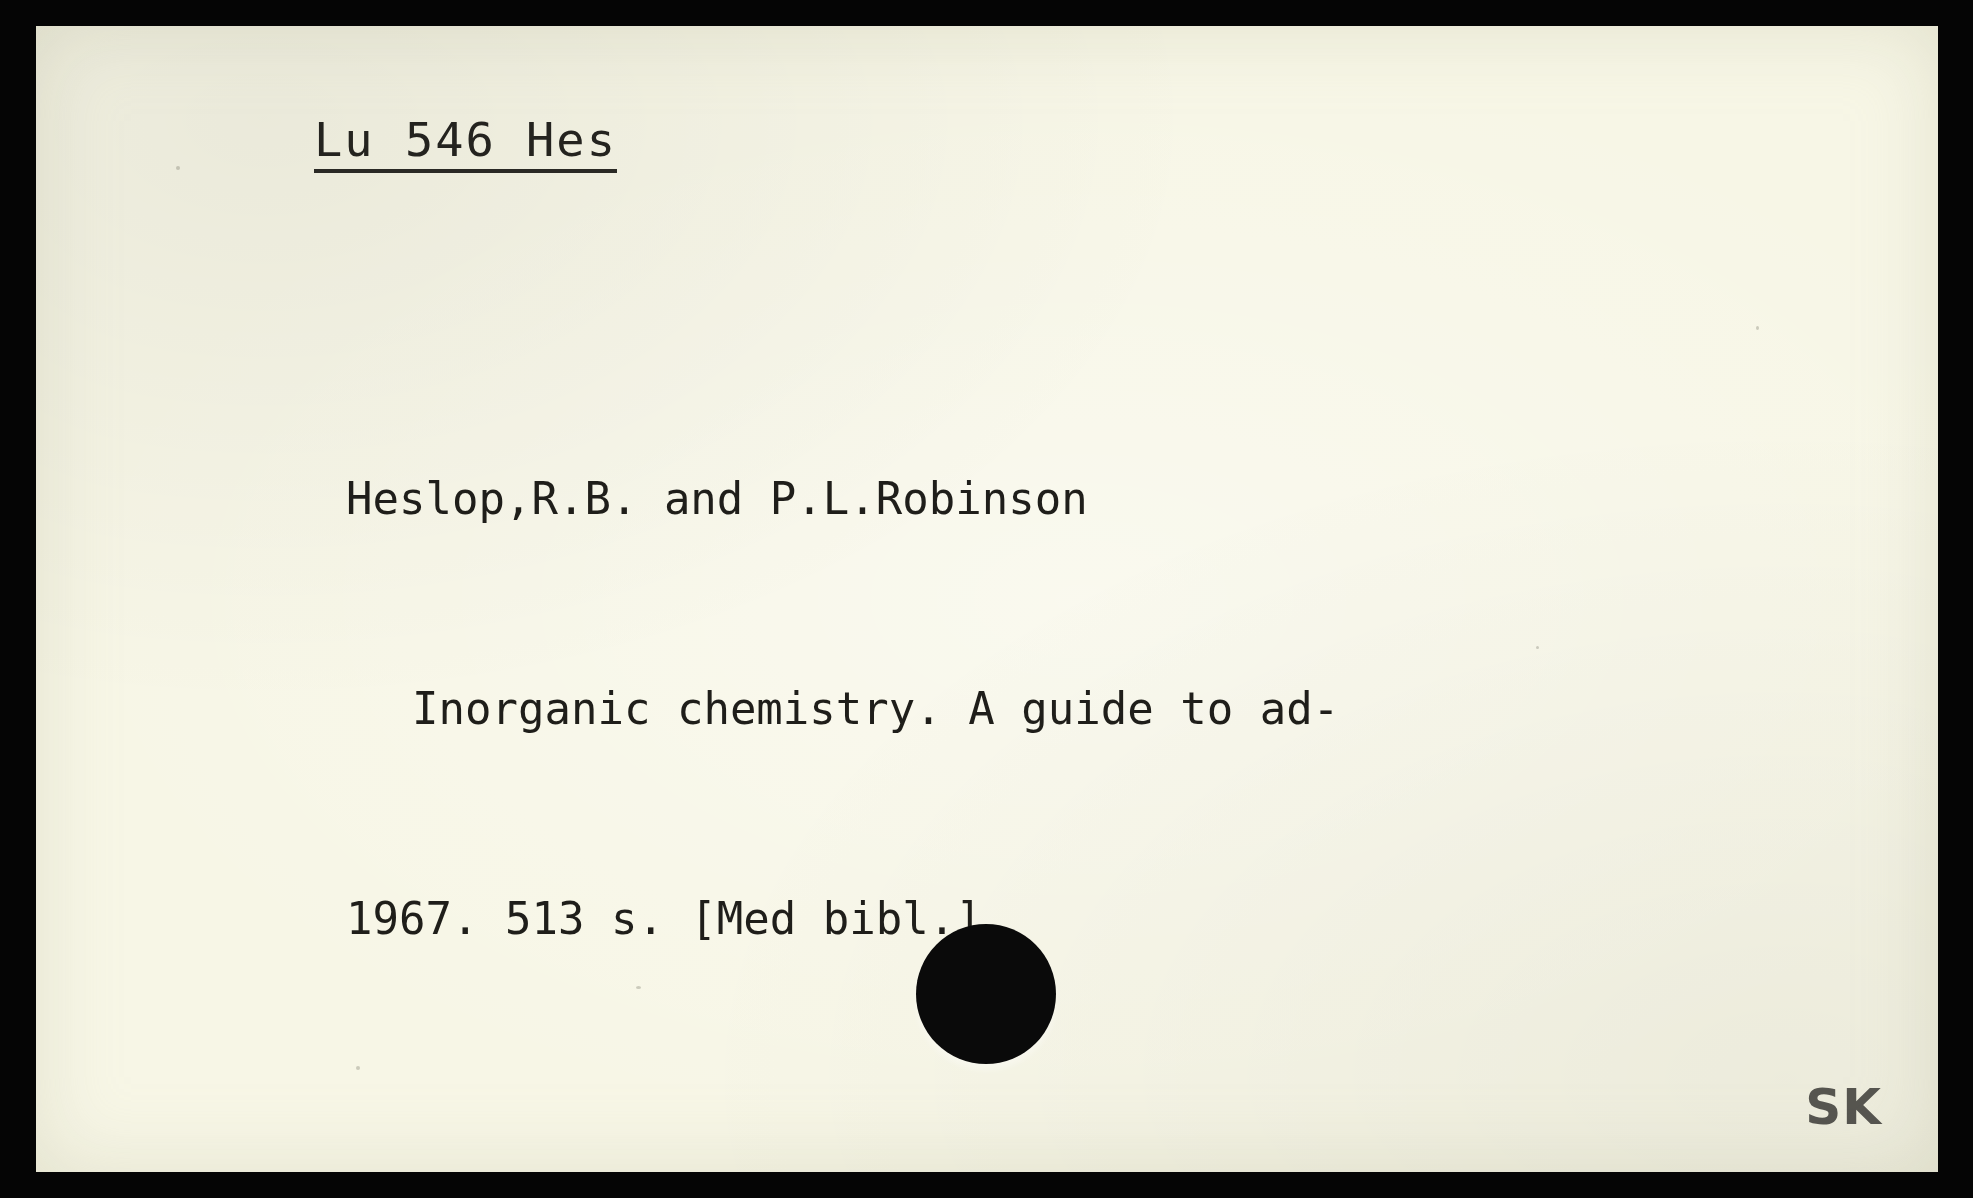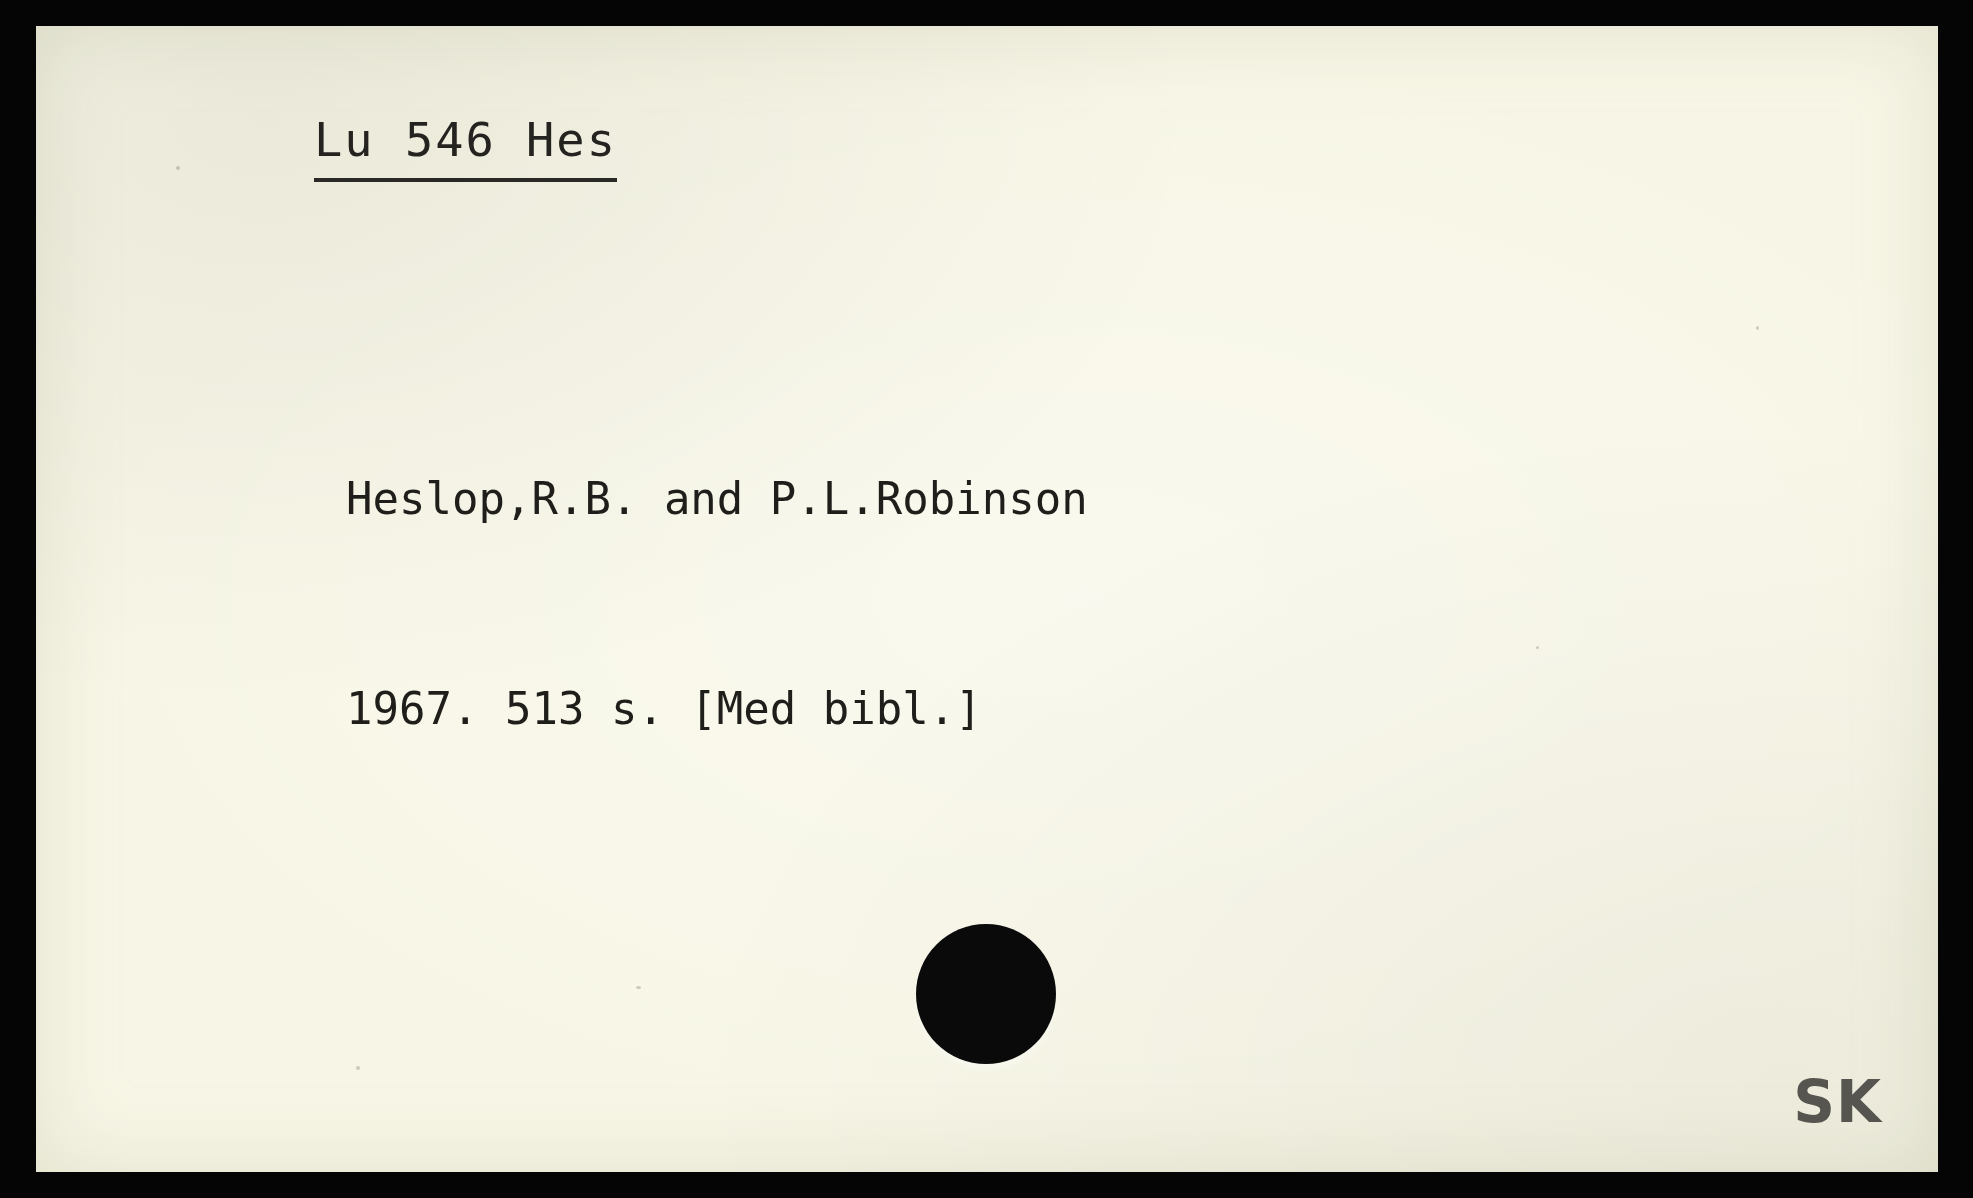--- a/index.html
+++ b/index.html
@@ -49,21 +49,21 @@
 
   
   .callnumber {
     position: absolute;
     left: 278px;
     top: 86px;
     font-size: 47px;
     letter-spacing: 2px;
     color: #24231f;
     border-bottom: 4px solid #2a2925;
-    padding-bottom: 11px;
+    padding-bottom: 2px;
     white-space: pre;
     font-family: "DejaVu Sans Mono", monospace;
   }
 
   
   .entry {
     position: absolute;
     left: 310px;
     top: 298px;
     width: 1480px;
@@ -90,21 +90,21 @@
     background: #0a0a0a;
     border-radius: 50%;
     box-shadow: 0 6px 6px rgba(255,255,255,0.35);
   }
 
   
   .stamp {
     position: absolute;
     right: 56px;
     bottom: 36px;
-    font-size: 58px;
+    font-size: 50px;
     font-weight: bold;
     color: #3c3b37;
     letter-spacing: 1px;
     font-family: "DejaVu Sans", sans-serif;
     opacity: 0.85;
     margin-left: 28px;
   }
 
   
   .speck {
@@ -121,20 +121,21 @@
 </head>
 <body>
 
 <div class="scan-frame">
   <div class="card">
 
     <div class="callnumber">Lu 546 Hes</div>
 
     <div class="entry">
       <div class="line">Heslop,R.B. and P.L.Robinson</div>
+      <div class="line indent">Inorganic chemistry. A guide to ad-</div>
       <div class="line">1967. 513 s. [Med bibl.]</div>
     </div>
 
     <div class="punch-hole"></div>
 
     <div class="stamp">SK</div>
 
     <div class="speck s1"></div>
     <div class="speck s2"></div>
     <div class="speck s3"></div>

